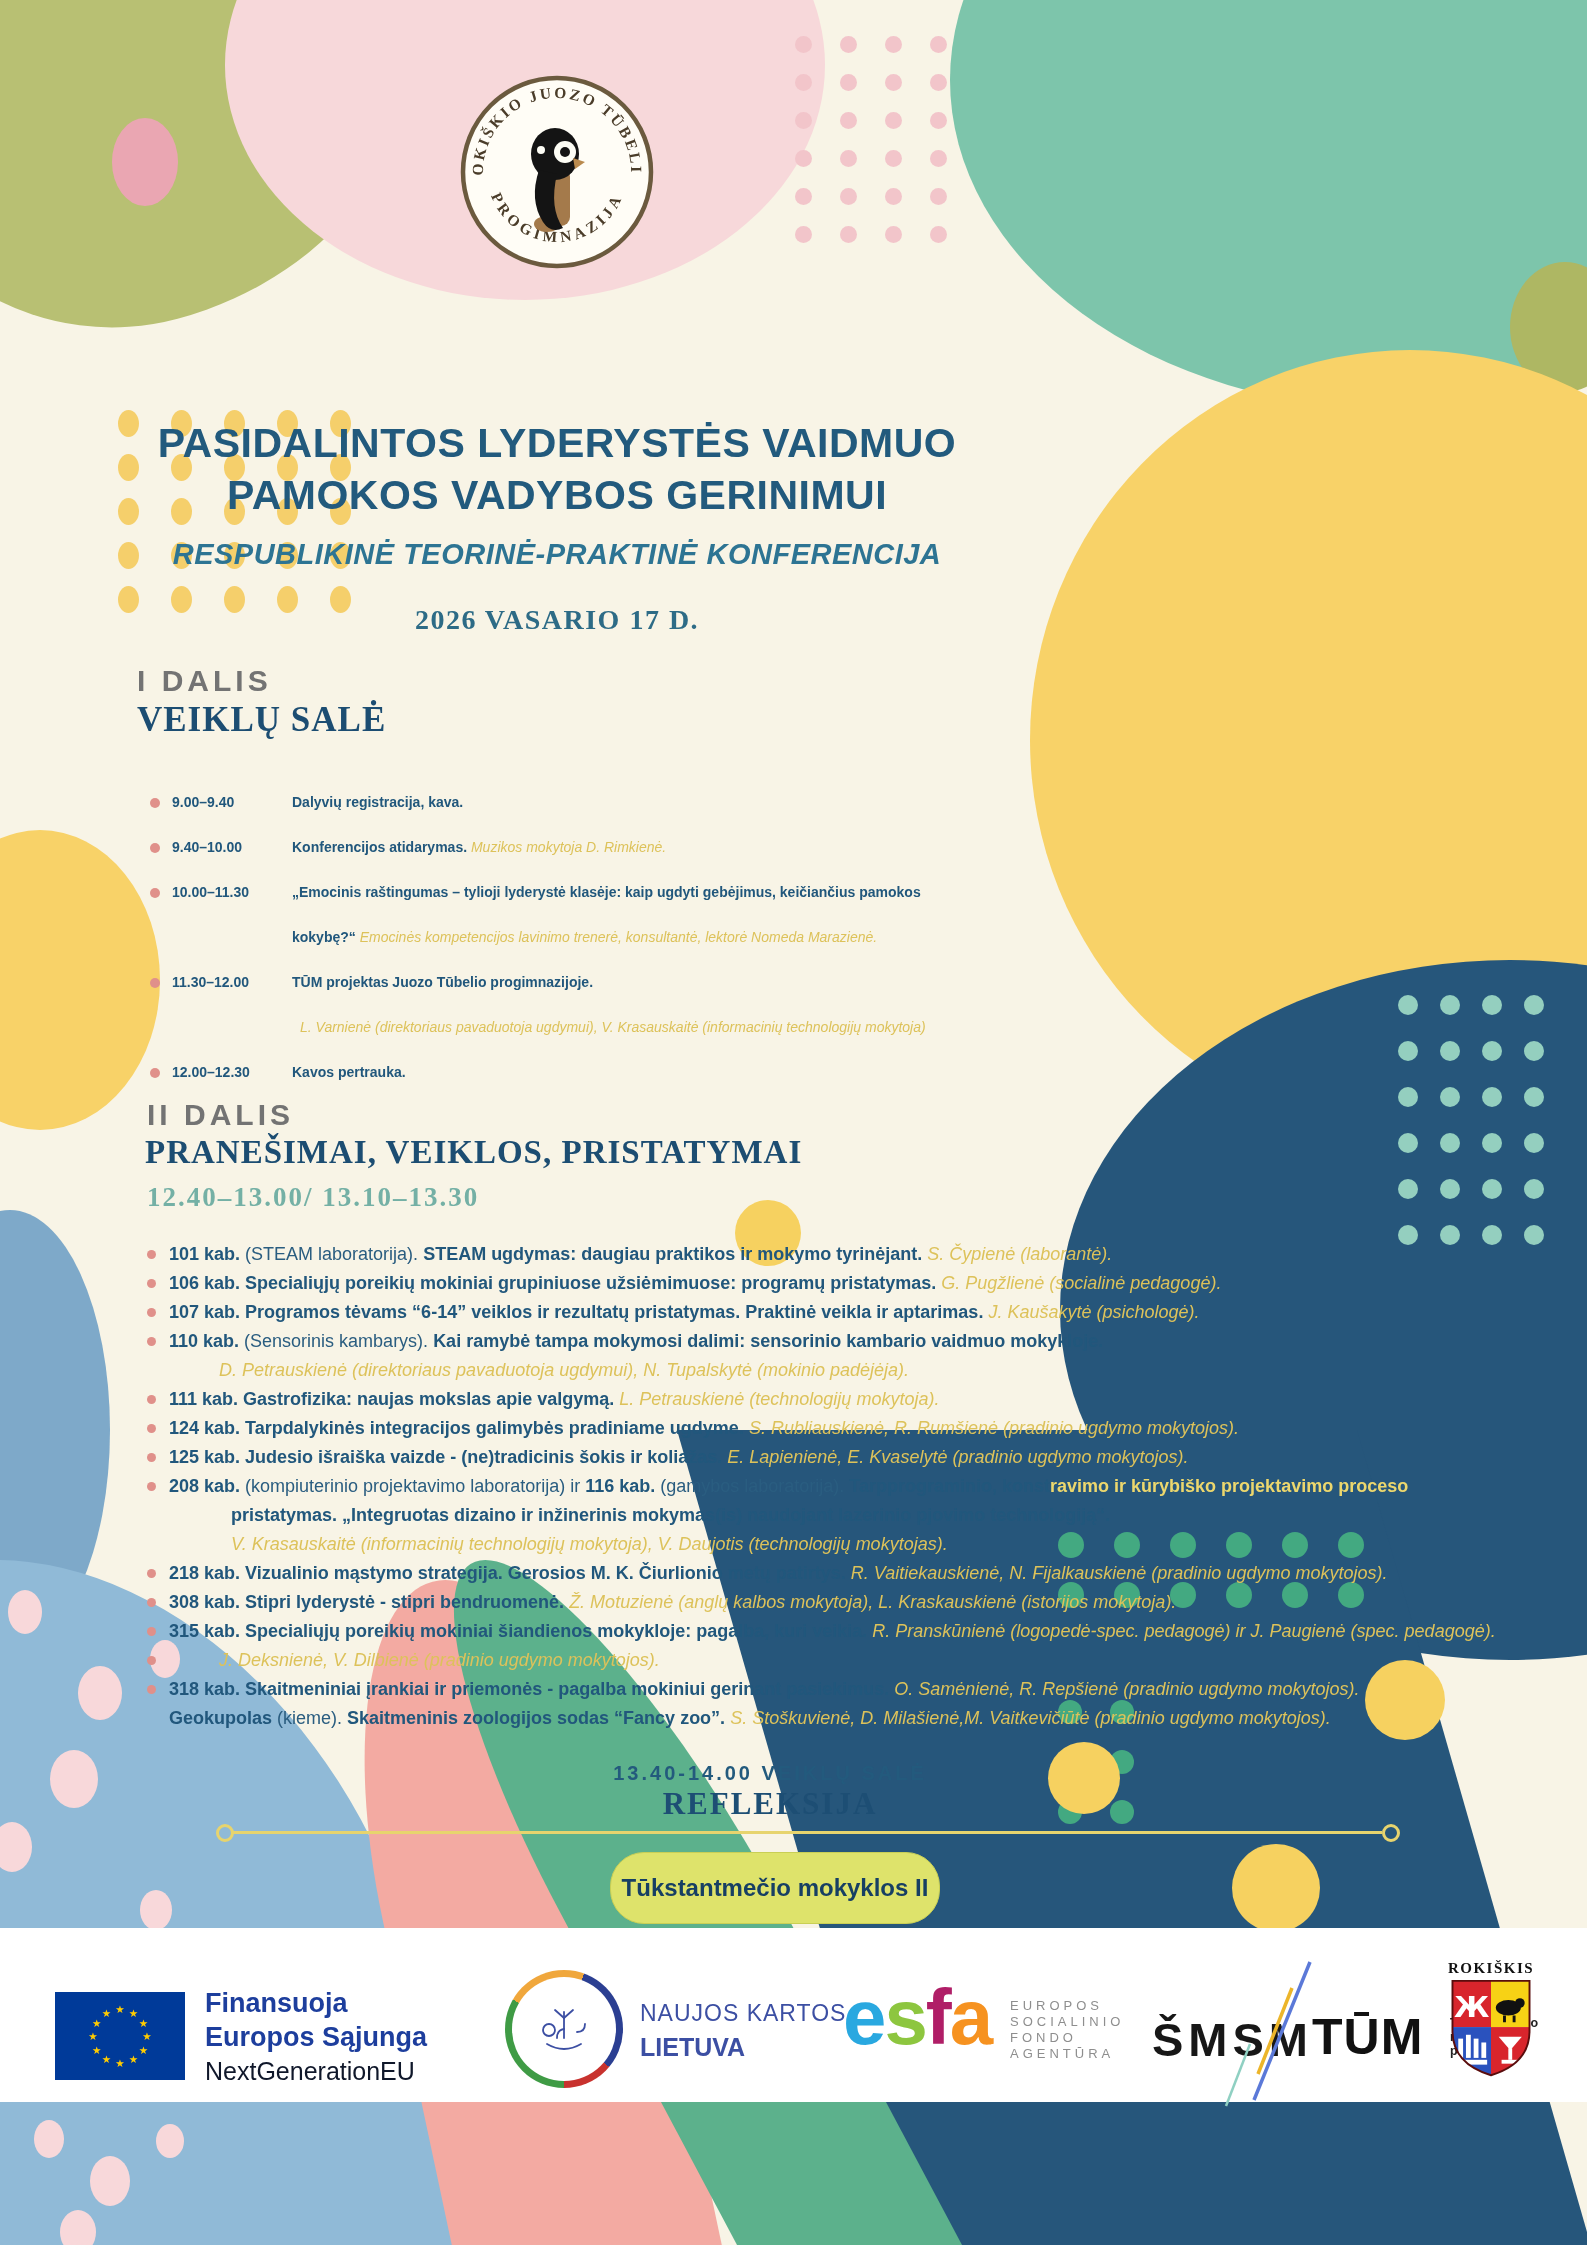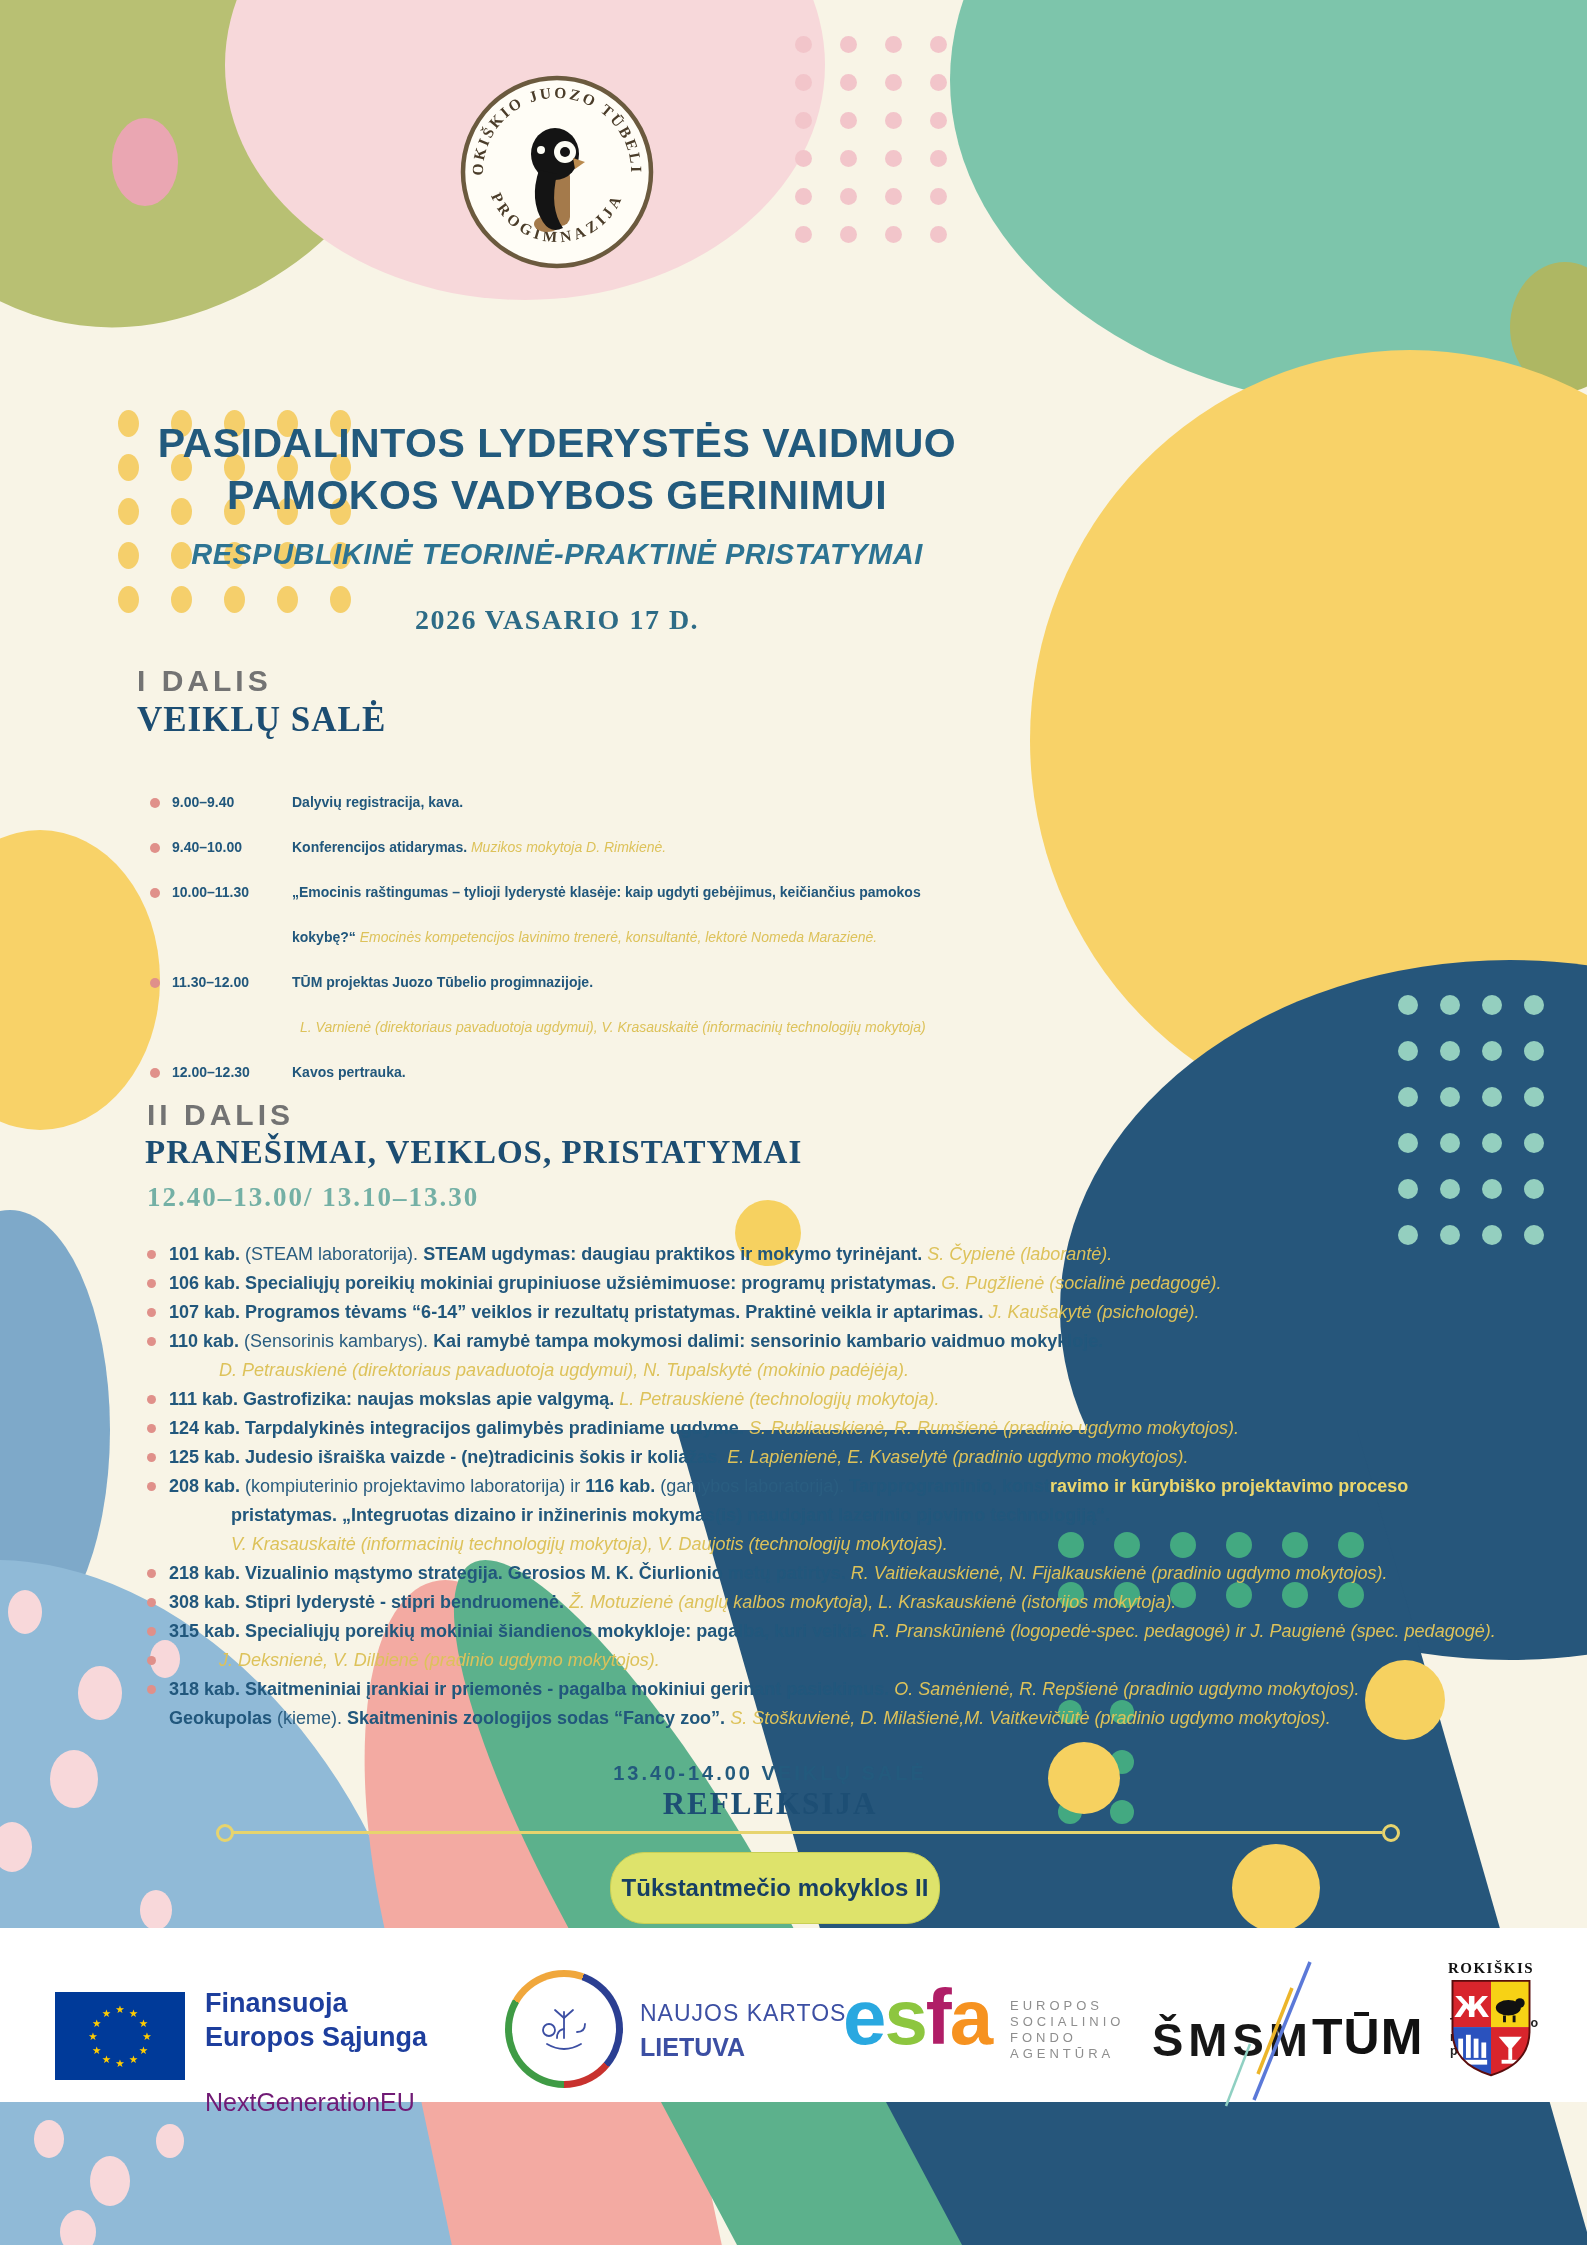--- a/index.html
+++ b/index.html
@@ -69,21 +69,21 @@
   #closing-title{left:300px;top:1786px;width:940px;text-align:center;font-size:31px;font-weight:700;
       color:#1d4e74;letter-spacing:2px;}
   #badge{left:610px;top:1852px;width:328px;height:70px;background:#dee36b;border-radius:34px;
       display:flex;align-items:center;justify-content:center;font-size:24px;font-weight:700;
       color:#173f63;border:1px solid #c9cf55;}
   
   #footer{left:0;top:1928px;width:1587px;height:174px;background:#ffffff;}
   #eu-flag{left:55px;top:1992px;}
   #eu-text{left:205px;top:1986px;line-height:34px;}
   .eu-big{font-size:27px;font-weight:700;color:#1d3e9d;}
-  .eu-small{font-size:25px;color:#701a75;margin-top:31px;}
+  .eu-small{font-size:25px;color:#0f172a;}
   #nkl-circle{left:505px;top:1970px;width:118px;height:118px;border-radius:50%;
       background:conic-gradient(from 300deg,#f0a73c 0 80deg,#2b3f92 80deg 190deg,#c8322e 190deg 240deg,#3f9b45 240deg 360deg);
       display:flex;align-items:center;justify-content:center;}
   #nkl-inner{width:104px;height:104px;border-radius:50%;background:#fff;display:flex;align-items:center;justify-content:center;}
   #nkl-text{left:640px;top:2000px;}
   #nkl-line1{font-size:23px;letter-spacing:1px;color:#3c4fa3;}
   #nkl-line2{font-size:25px;font-weight:700;color:#3c4fa3;margin-top:6px;}
   #esfa-word{left:843px;top:1978px;font-size:78px;font-weight:700;line-height:78px;letter-spacing:-2px;}
   #esfa-caption{left:1010px;top:1998px;font-size:13px;letter-spacing:4px;color:#8e8e8e;line-height:16px;}
   #smsm{left:1152px;top:2012px;font-size:47px;font-weight:700;color:#171717;letter-spacing:5px;}
@@ -239,21 +239,21 @@
       <circle cx="110" cy="82" r="11" fill="#fdfdf5"></circle>
       <circle cx="110" cy="82" r="5" fill="#141414"></circle>
       <circle cx="86" cy="80" r="4" fill="#fdfdf5"></circle>
       <path d="M118,88 l12,4 l-10,7 z" fill="#b98a4e"></path>
       <path d="M84,100 q-10,30 4,52 q8,12 20,6 q-14,-20 -6,-54 z" fill="#141414"></path>
     </g>
   </svg>
 
   <div class="abs" id="title-line1">PASIDALINTOS LYDERYSTĖS VAIDMUO</div>
   <div class="abs" id="title-line2">PAMOKOS VADYBOS GERINIMUI</div>
-  <div class="abs" id="subtitle">RESPUBLIKINĖ TEORINĖ-PRAKTINĖ PRISTATYMAI</div>
+  <div class="abs" id="subtitle">RESPUBLIKINĖ TEORINĖ-PRAKTINĖ KONFERENCIJA</div>
   <div class="abs serif" id="date-line">2026 VASARIO 17 D.</div>
 
   <div class="abs part-label" id="part1-label">I DALIS</div>
   <div class="abs serif" id="part1-venue">VEIKLŲ SALĖ</div>
   <div class="abs" id="part1-list">
       <div class="p1-row">
         <span class="p1-bullet"></span>
         <span class="p1-time">9.00–9.40</span>
         <div class="p1-text"><span class="seg-b">Dalyvių registracija, kava.</span></div>
       </div>

